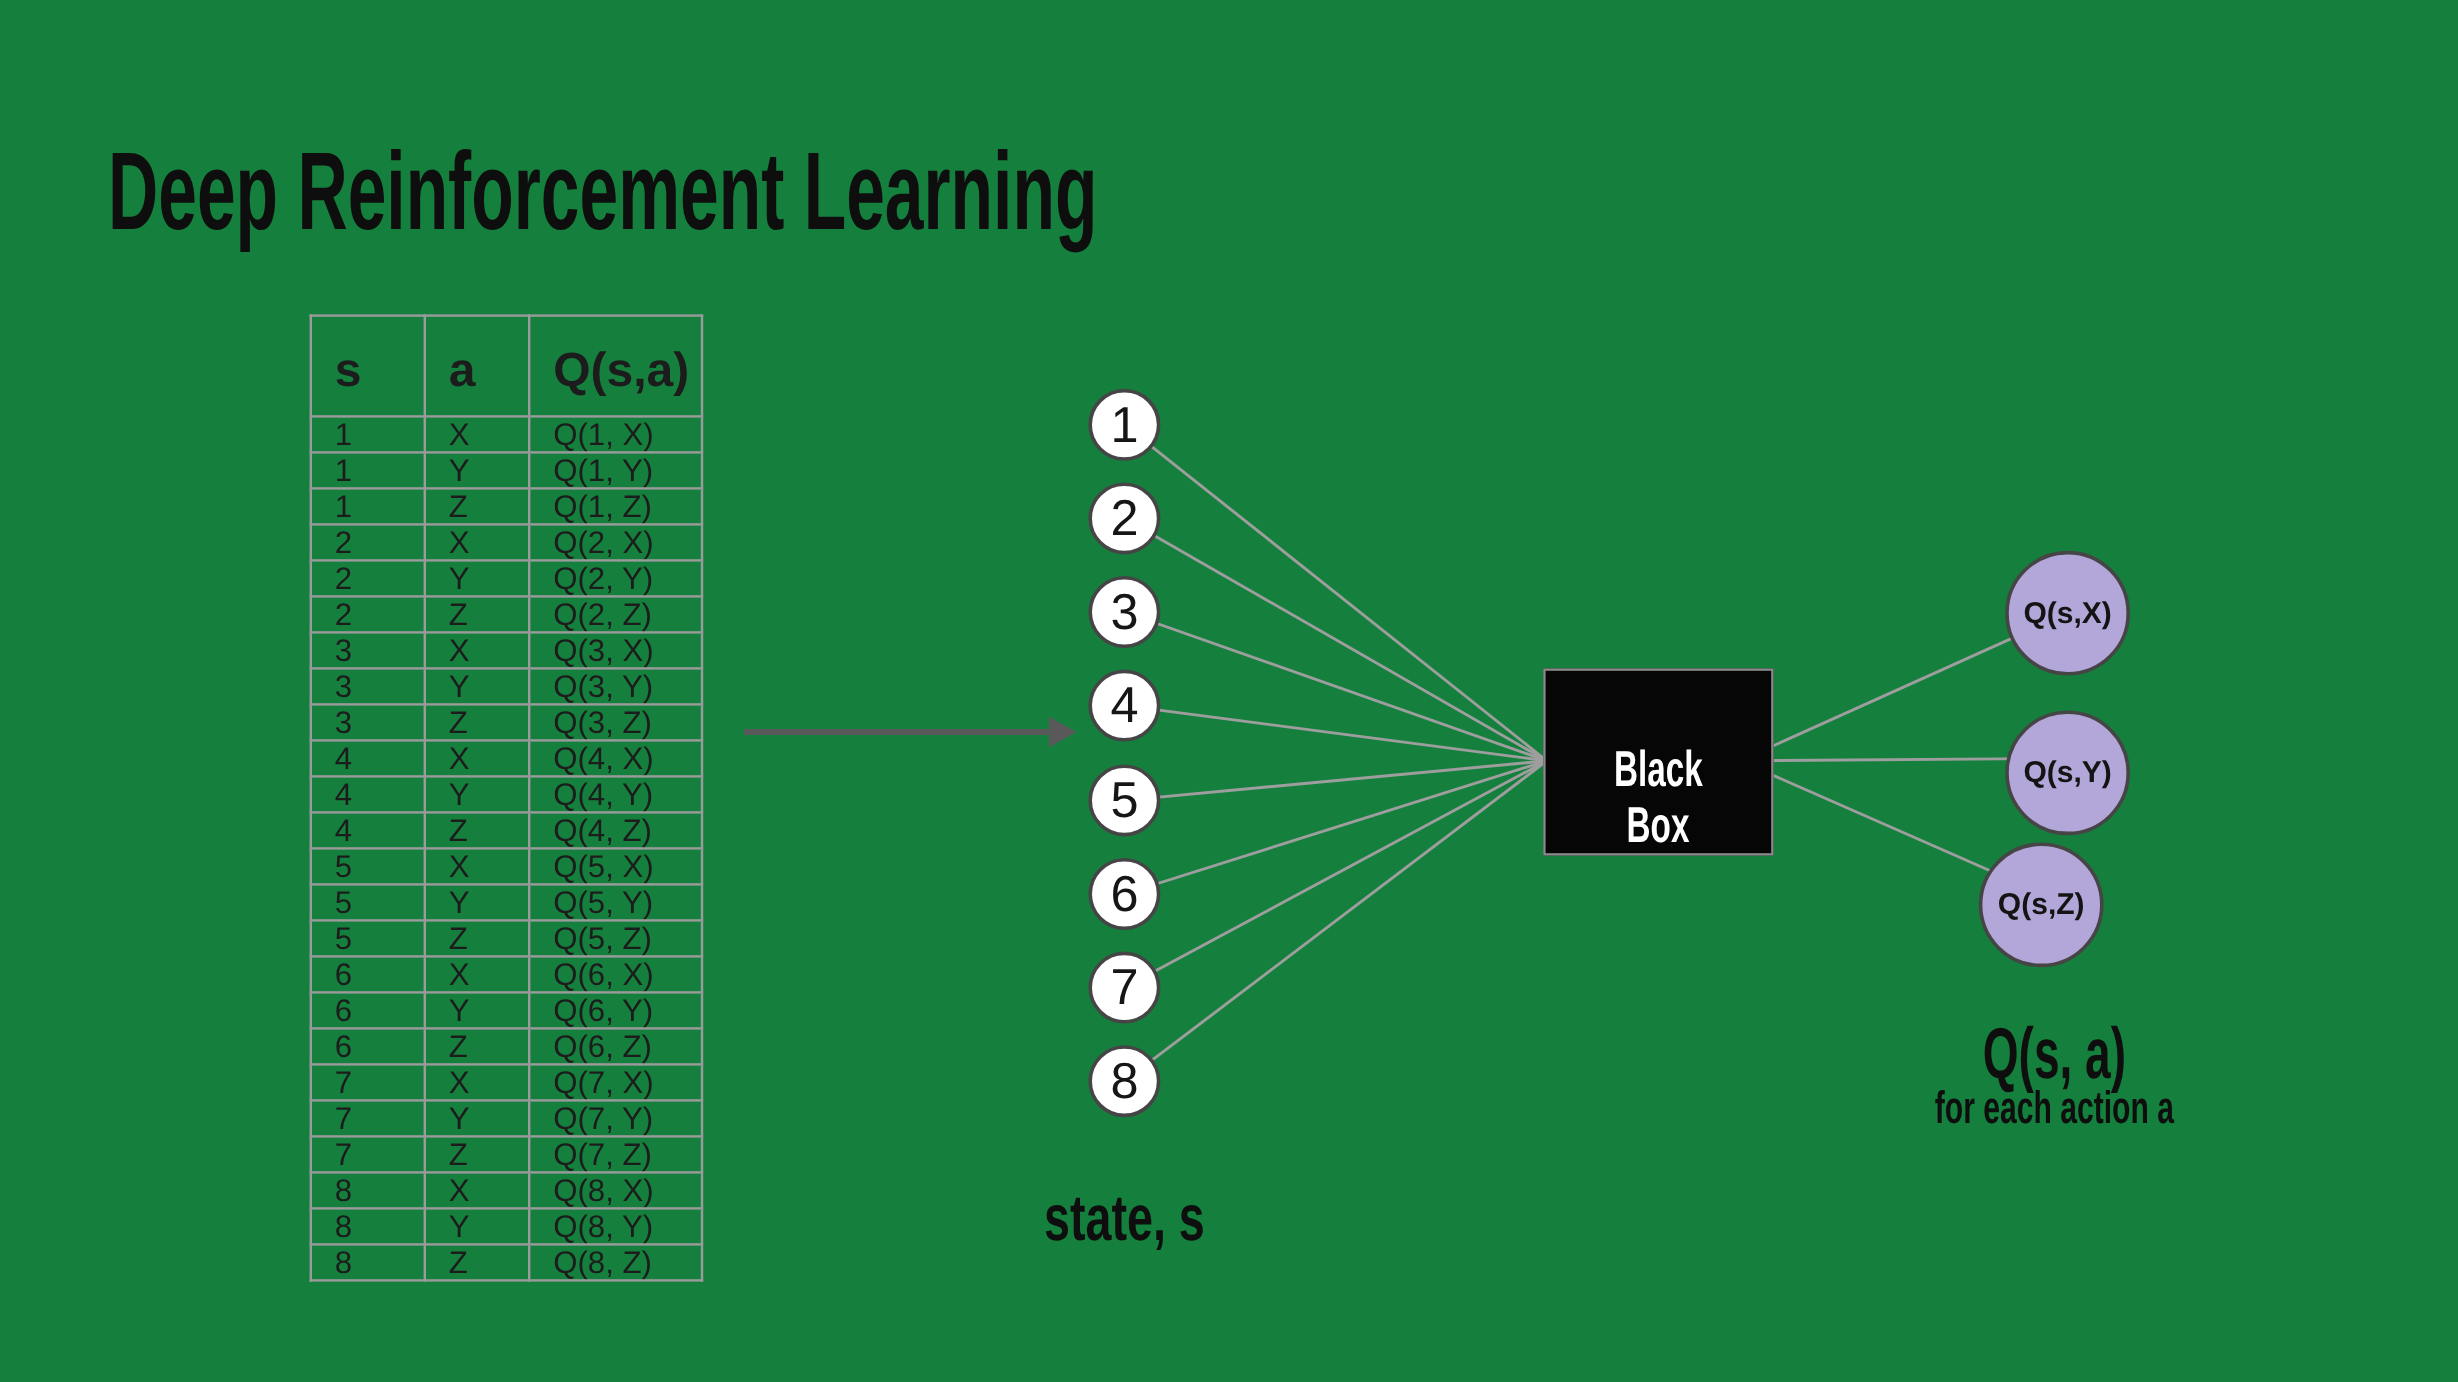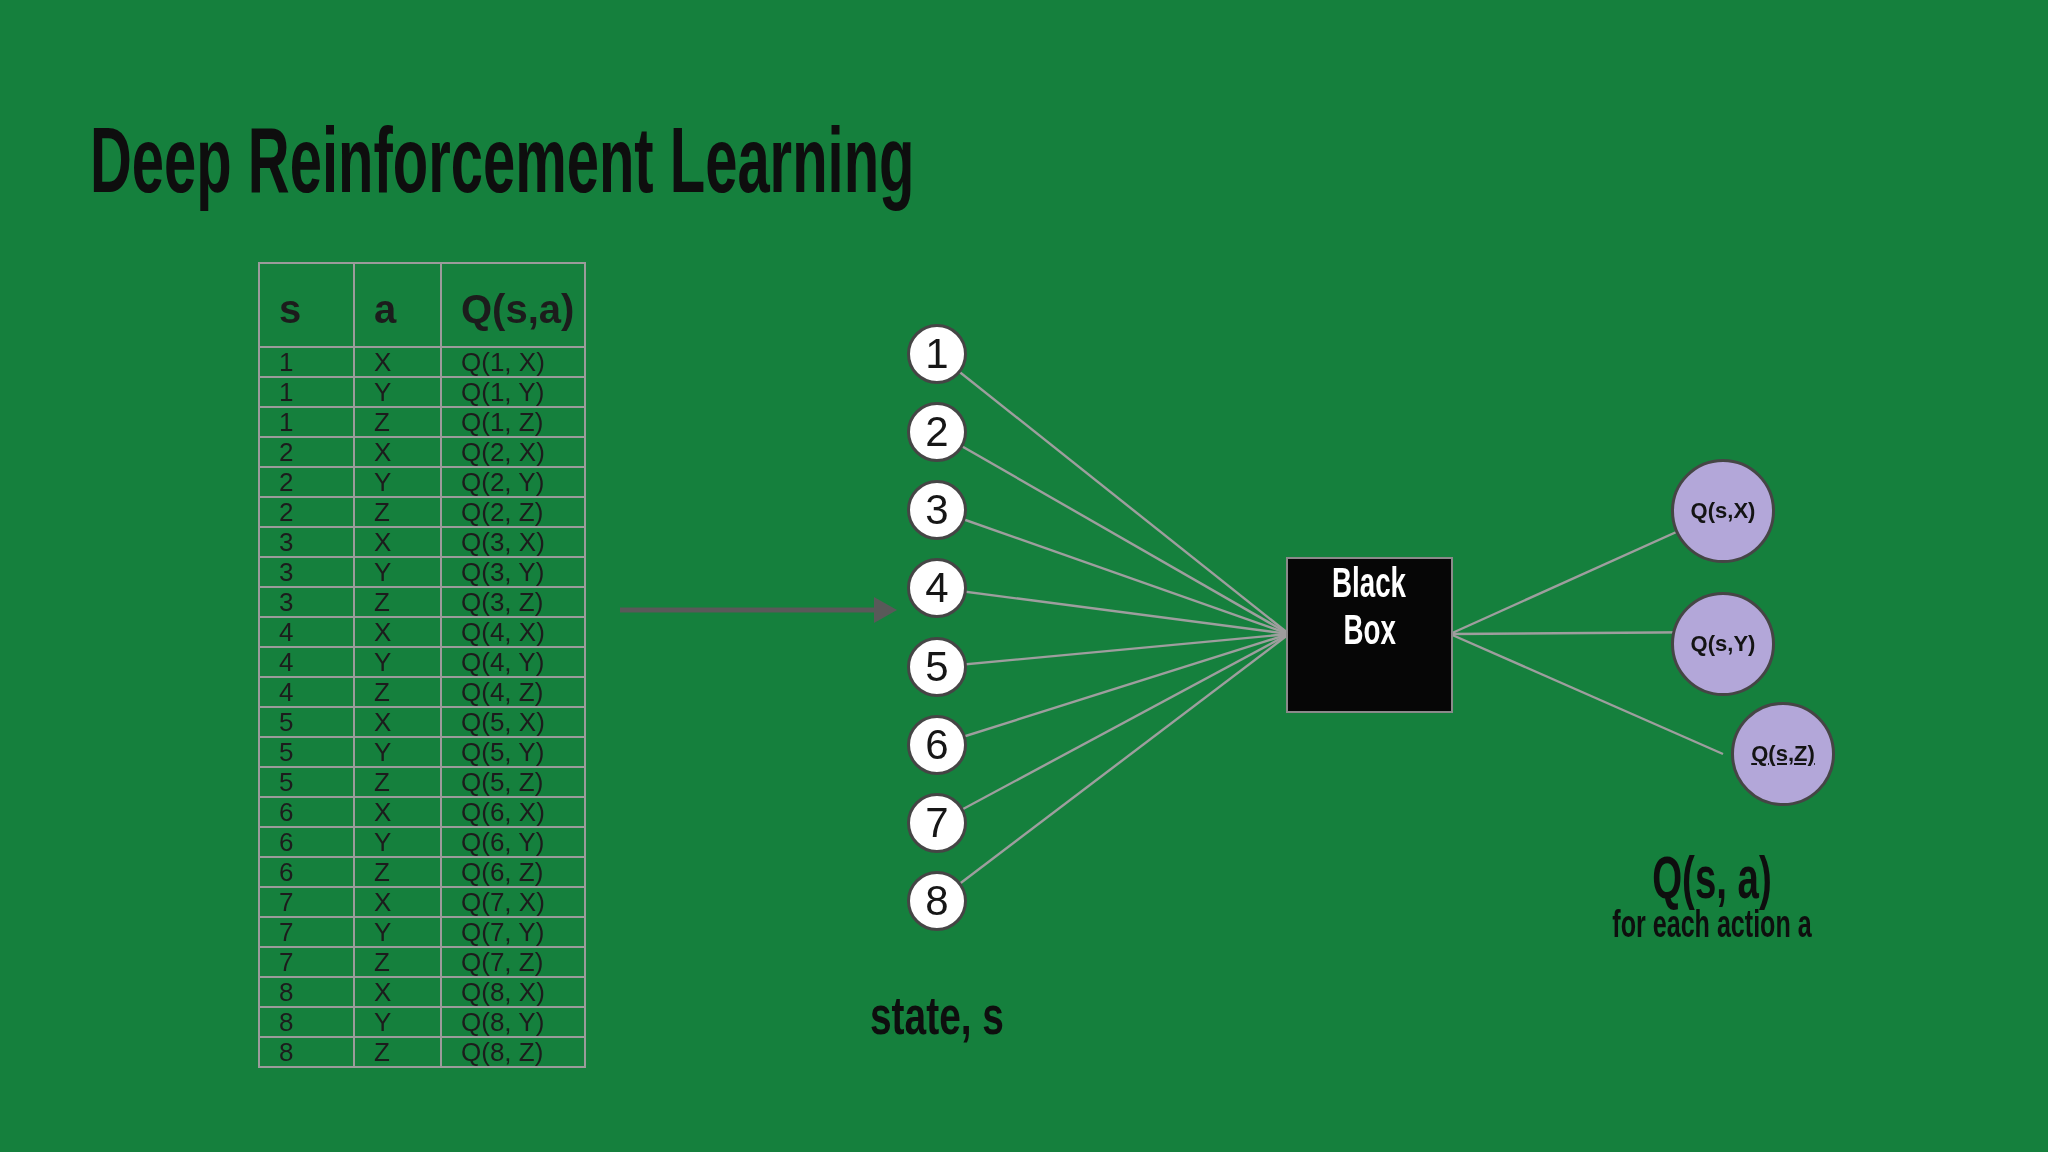--- a/index.html
+++ b/index.html
@@ -62,41 +62,41 @@
     background: #fff;
     border: 3px solid var(--node-border);
     border-radius: 50%;
     display: flex; align-items: center; justify-content: center;
     font-size: 42px;
     color: #161616;
   }
   .black-box {
     position: absolute;
     left: 1286px; top: 557px;
-    width: 167px; height: 156px;
+    width: 192px; height: 156px;
     background: var(--bb-fill);
     border: 2px solid #8a8a8a;
-    display: flex; flex-direction: column; align-items: center; justify-content: flex-start;
+    display: flex; flex-direction: column; align-items: center; justify-content: flex-end;
   }
   .bb-line {
     color: #ffffff;
     font-size: 42px;
     font-weight: bold;
     line-height: 1.12;
     white-space: nowrap;
     transform: scaleX(0.66);
   }
   .out-node {
     position: absolute;
     width: 104px; height: 104px;
     background: var(--purple);
     border: 3px solid var(--node-border);
     border-radius: 50%;
     display: flex; align-items: center; justify-content: center;
-    font-size: 22px;
+    font-size: 25px;
     font-weight: bold;
     color: #141414;
   }
   .center-label {
     position: absolute;
     white-space: nowrap;
     font-weight: bold;
     color: var(--ink);
   }
   .state-label { left: 937px; top: 984px; font-size: 54px; transform: translateX(-50%) scaleX(0.72); }
@@ -279,20 +279,20 @@
     </div>
 
   <div class="black-box">
     <span class="bb-line">Black</span>
     <span class="bb-line">Box</span>
   </div>
 
   <div id="output-nodes">
       <div class="out-node" style="left: 1671px; top: 459px;">Q(s,X)</div>
       <div class="out-node" style="left: 1671px; top: 592px;">Q(s,Y)</div>
-      <div class="out-node" style="left: 1731px; top: 702px; text-decoration: underline;">Q(s,Z)</div>
+      <div class="out-node" style="left: 1649px; top: 702px;">Q(s,Z)</div>
     </div>
 
   <div class="center-label state-label">state, s</div>
   <div class="center-label q-label">Q(s, a)</div>
   <div class="center-label q-sublabel">for each action a</div>
 
 </div>
 
 </body></html>

